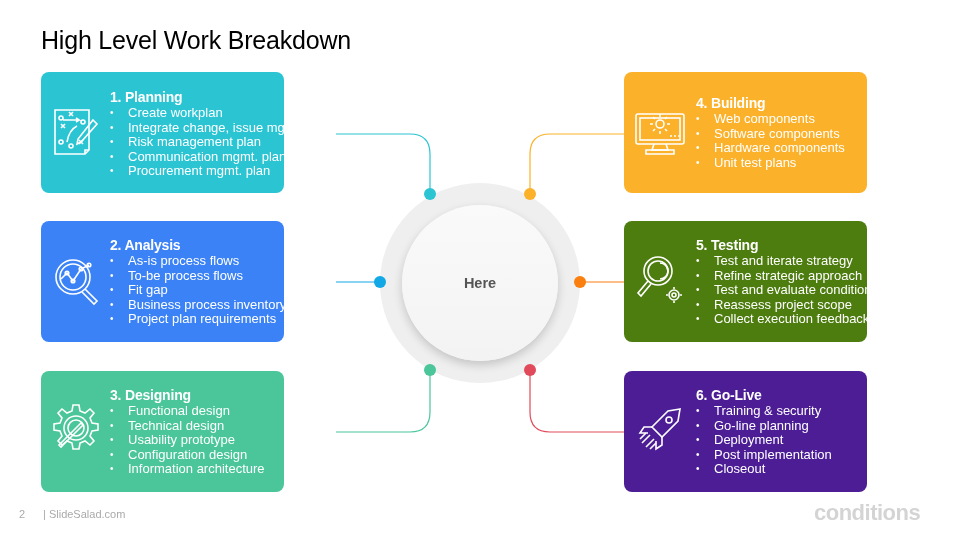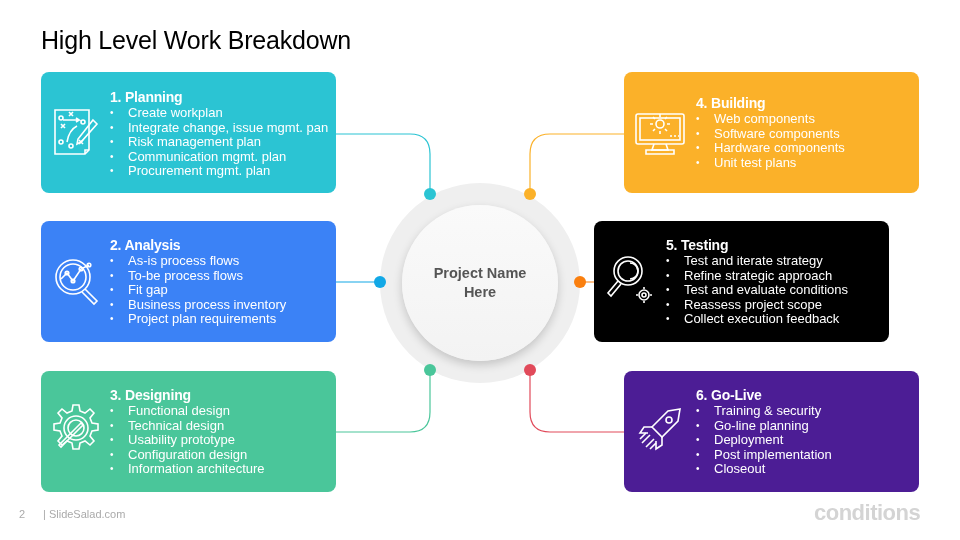--- a/index.html
+++ b/index.html
@@ -1,29 +1,29 @@
 <!DOCTYPE html>
 <html><head>
 <meta charset="utf-8">
 <style>
   html, body { margin: 0; padding: 0; }
   body { width: 960px; height: 540px; background: #ffffff; position: relative; overflow: hidden; font-family: "Liberation Sans", "DejaVu Sans", sans-serif; }
   .title { position: absolute; left: 41px; top: 26px; font-size: 25px; color: #000000; letter-spacing: -0.2px; }
-  .card { position: absolute; width: 295px; height: 121px; border-radius: 8px; color: #ffffff; }
+  .card { position: absolute; width: 243px; height: 121px; border-radius: 8px; color: #ffffff; }
   .card .icon { position: absolute; left: 8px; top: 30px; width: 56px; height: 56px; }
   .card .content { position: absolute; left: 69px; top: 16px; right: 8px; }
   .card .heading { font-size: 14px; font-weight: bold; line-height: 17px; letter-spacing: -0.2px; }
   .card ul { margin: 0; padding: 0; list-style: none; }
   .card li { font-size: 13px; line-height: 14.6px; position: relative; padding-left: 18px; white-space: nowrap; }
   .card li::before { content: "•"; position: absolute; left: 0; top: 0; font-size: 10px; }
   .c1 { left: 41px; top: 72px; background: #2bc4d3; }
   .c2 { left: 41px; top: 221px; background: #3b82f6; }
   .c3 { left: 41px; top: 371px; background: #4ac69a; }
   .c4 { left: 624px; top: 72px; background: #fbb129; }
-  .c5 { left: 594px; top: 221px; background: #000000; }
+  .c5 { left: 624px; top: 221px; background: #4d7c0f; }
   .c6 { left: 624px; top: 371px; background: #4c1d95; }
   .c4 .content, .c5 .content, .c6 .content { left: 72px; }
   .c4 .content { top: 23px; }
   .c1 .content { top: 17px; }
   .center-ring { position: absolute; left: 380px; top: 183px; width: 200px; height: 200px; border-radius: 50%; background: #efefef; }
   .center-disc { position: absolute; left: 402px; top: 205px; width: 156px; height: 156px; border-radius: 50%; background: linear-gradient(#fafafa, #f3f3f3); box-shadow: 0 4px 10px rgba(0,0,0,0.18); display: flex; align-items: center; justify-content: center; text-align: center; }
   .center-text { font-size: 14.5px; font-weight: bold; color: #555555; line-height: 19px; width: 120px; }
   svg.lines { position: absolute; left: 0; top: 0; width: 960px; height: 540px; pointer-events: none; }
   .footer-num { position: absolute; left: 19px; top: 508px; font-size: 11px; color: #aaaaaa; }
   .footer-site { position: absolute; left: 43px; top: 508px; font-size: 11px; color: #aaaaaa; }
@@ -39,21 +39,20 @@
   <path d="M336 282 H380" fill="none" stroke="#12a8e6" stroke-width="1.2"></path>
   <path d="M336 432 H410 Q430 432 430 412 V370" fill="none" stroke="#4ac69a" stroke-width="1.2"></path>
   <path d="M624 134 H550 Q530 134 530 154 V193" fill="none" stroke="#fbb129" stroke-width="1.2"></path>
   <path d="M624 282 H580" fill="none" stroke="#fa7f0e" stroke-width="1.2"></path>
   <path d="M624 432 H550 Q530 432 530 412 V370" fill="none" stroke="#e14a5a" stroke-width="1.2"></path>
 </svg>
 
 <div class="center-ring"></div>
 <div class="center-disc">
   <div class="center-text">
-    <div>Project Name</div>
     <div>Here</div>
   </div>
 </div>
 
 <svg class="lines" viewBox="0 0 960 540">
   <circle cx="430" cy="194" r="6" fill="#2bc4d3"></circle>
   <circle cx="380" cy="282" r="6" fill="#12a8e6"></circle>
   <circle cx="430" cy="370" r="6" fill="#4ac69a"></circle>
   <circle cx="530" cy="194" r="6" fill="#fbb129"></circle>
   <circle cx="580" cy="282" r="6" fill="#fa7f0e"></circle>

